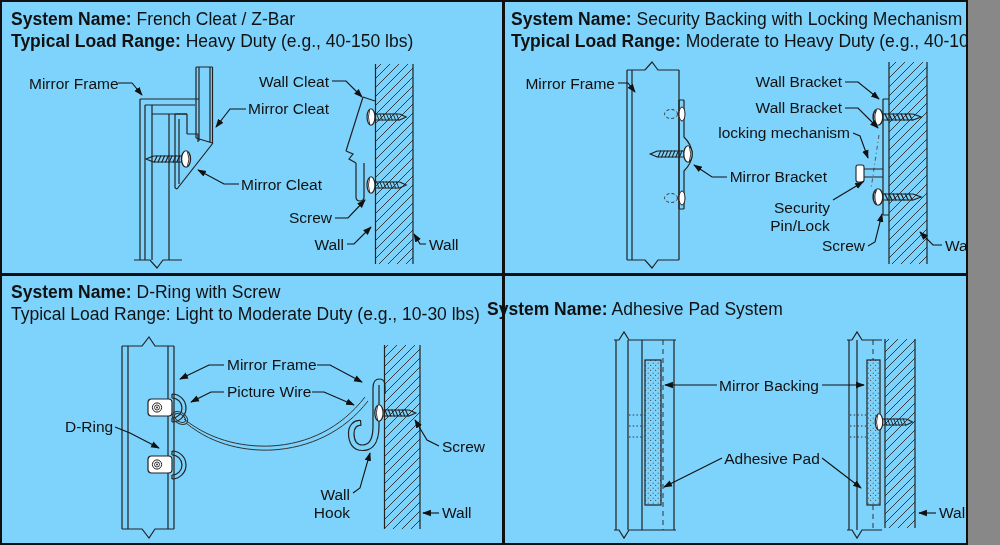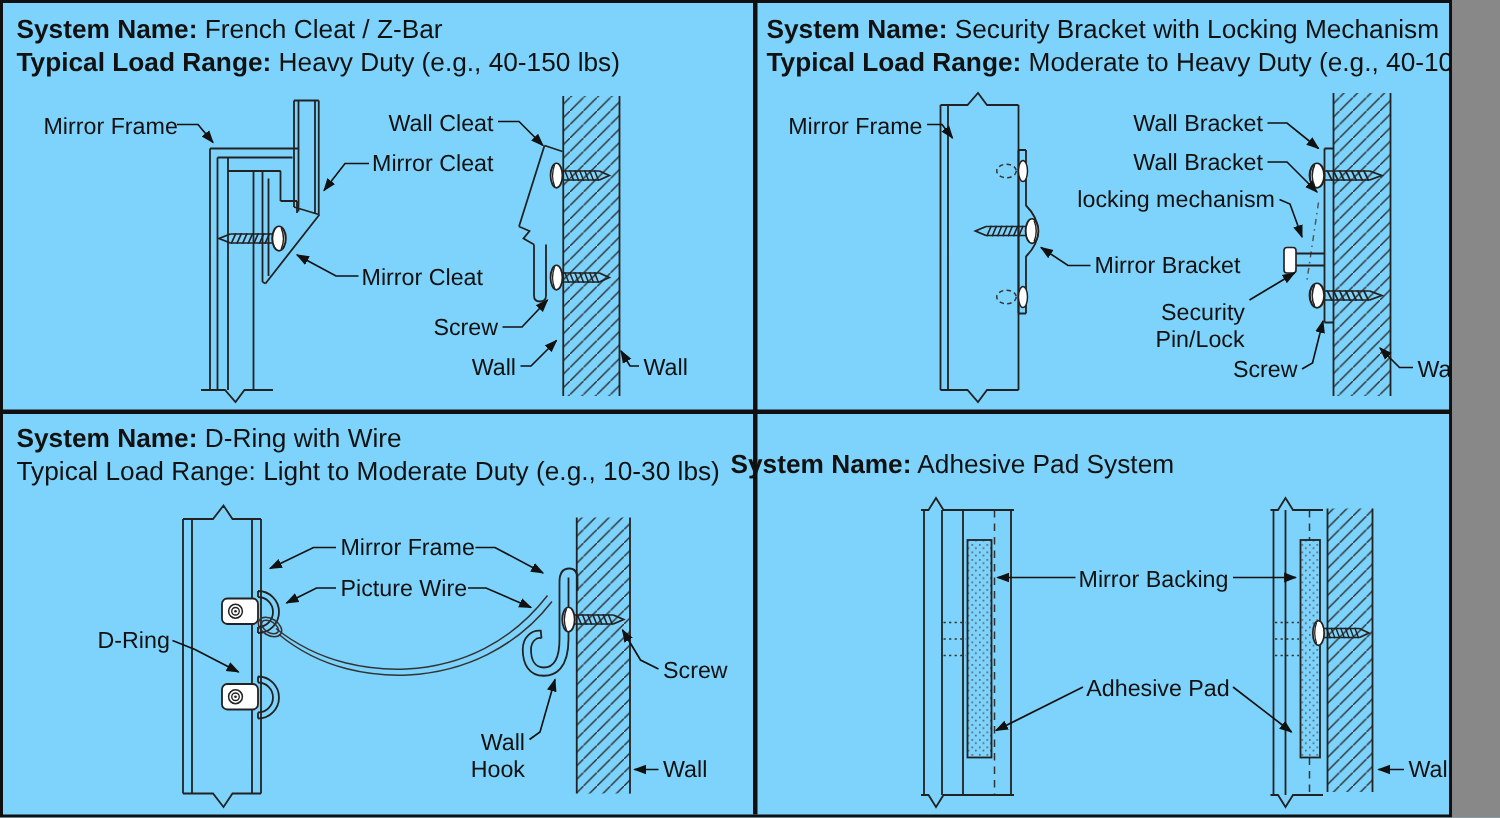--- a/index.html
+++ b/index.html
@@ -22,25 +22,25 @@
 </head>
 <body>
 
 <div id="stage">
 
   <div class="hdr" style="left:9px;top:7px;">
     <div><span class="lbl">System Name:</span> <span>French Cleat / Z-Bar</span></div>
     <div><span class="lbl">Typical Load Range:</span> <span>Heavy Duty (e.g., 40-150 lbs)</span></div>
   </div>
   <div class="hdr" style="left:509px;top:7px;">
-    <div><span class="lbl">System Name:</span> <span>Security Bracket with Locking Mechanism</span></div>
+    <div><span class="lbl">System Name:</span> <span>Security Backing with Locking Mechanism</span></div>
     <div><span class="lbl">Typical Load Range:</span> <span>Moderate to Heavy Duty (e.g., 40-100 lbs)</span></div>
   </div>
   <div class="hdr" style="left:9px;top:280px;">
-    <div><span class="lbl">System Name:</span> <span>D-Ring with Wire</span></div>
+    <div><span class="lbl">System Name:</span> <span>D-Ring with Screw</span></div>
     <div><span class="lbl plain">Typical Load Range:</span> <span>Light to Moderate Duty (e.g., 10-30 lbs)</span></div>
   </div>
   <div class="hdr" style="left:485px;top:280px;margin-top:17px;">
     <div><span class="lbl">System Name:</span> <span>Adhesive Pad System</span></div>
   </div>
 
   <svg id="draw" viewBox="0 0 1000 545">
     <defs>
       <pattern id="hatch" width="9" height="9" patternUnits="userSpaceOnUse">
         <path d="M0,9 L9,0" stroke="#2a2a2a" stroke-width="0.9"></path>

